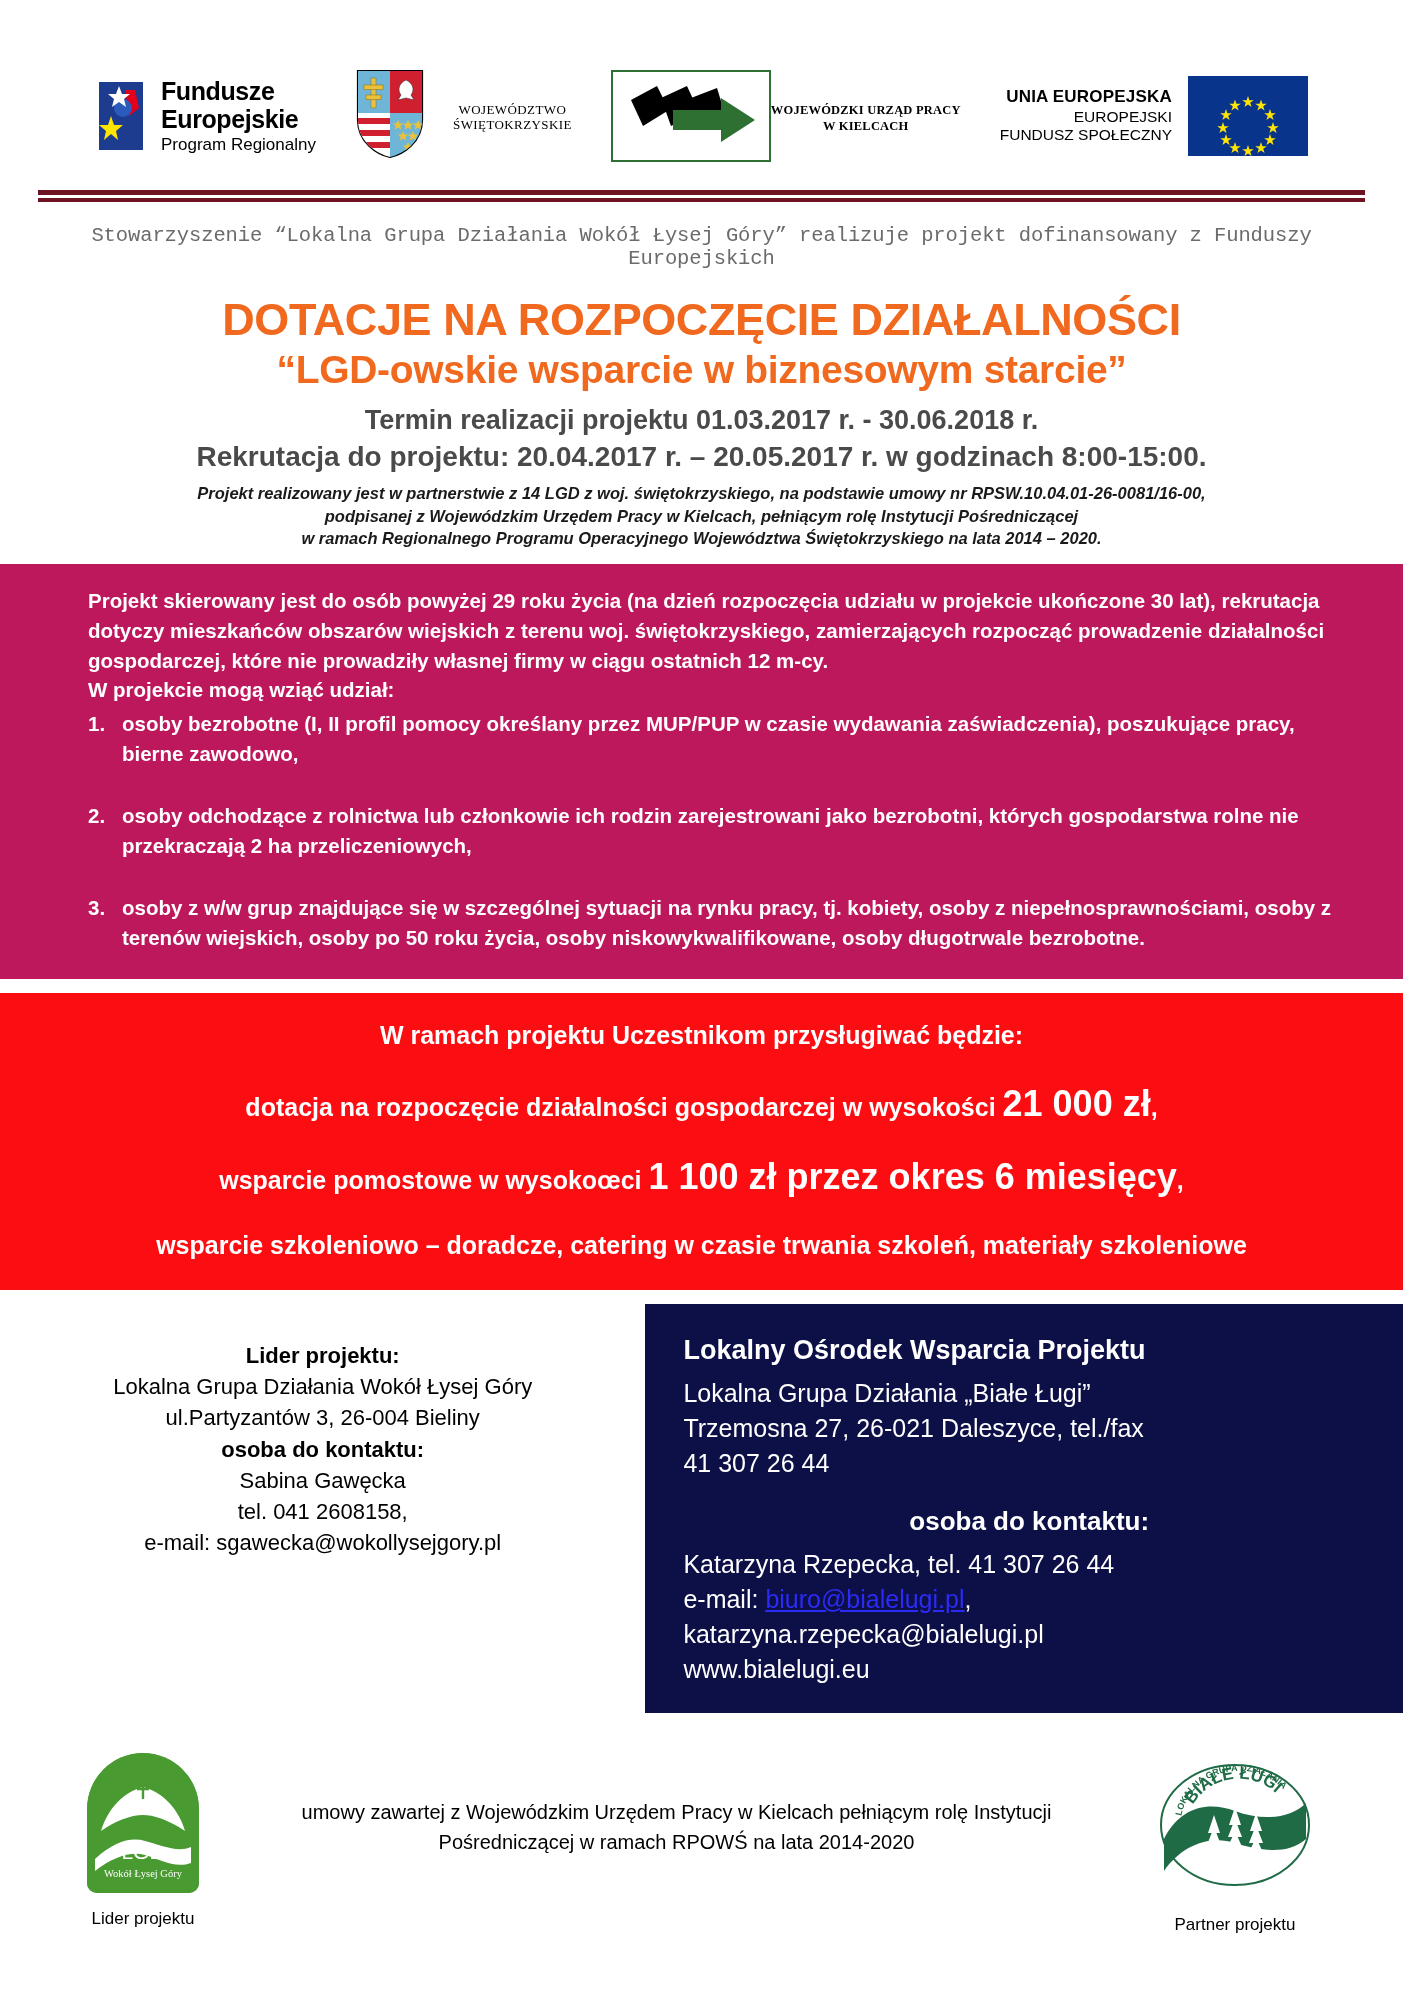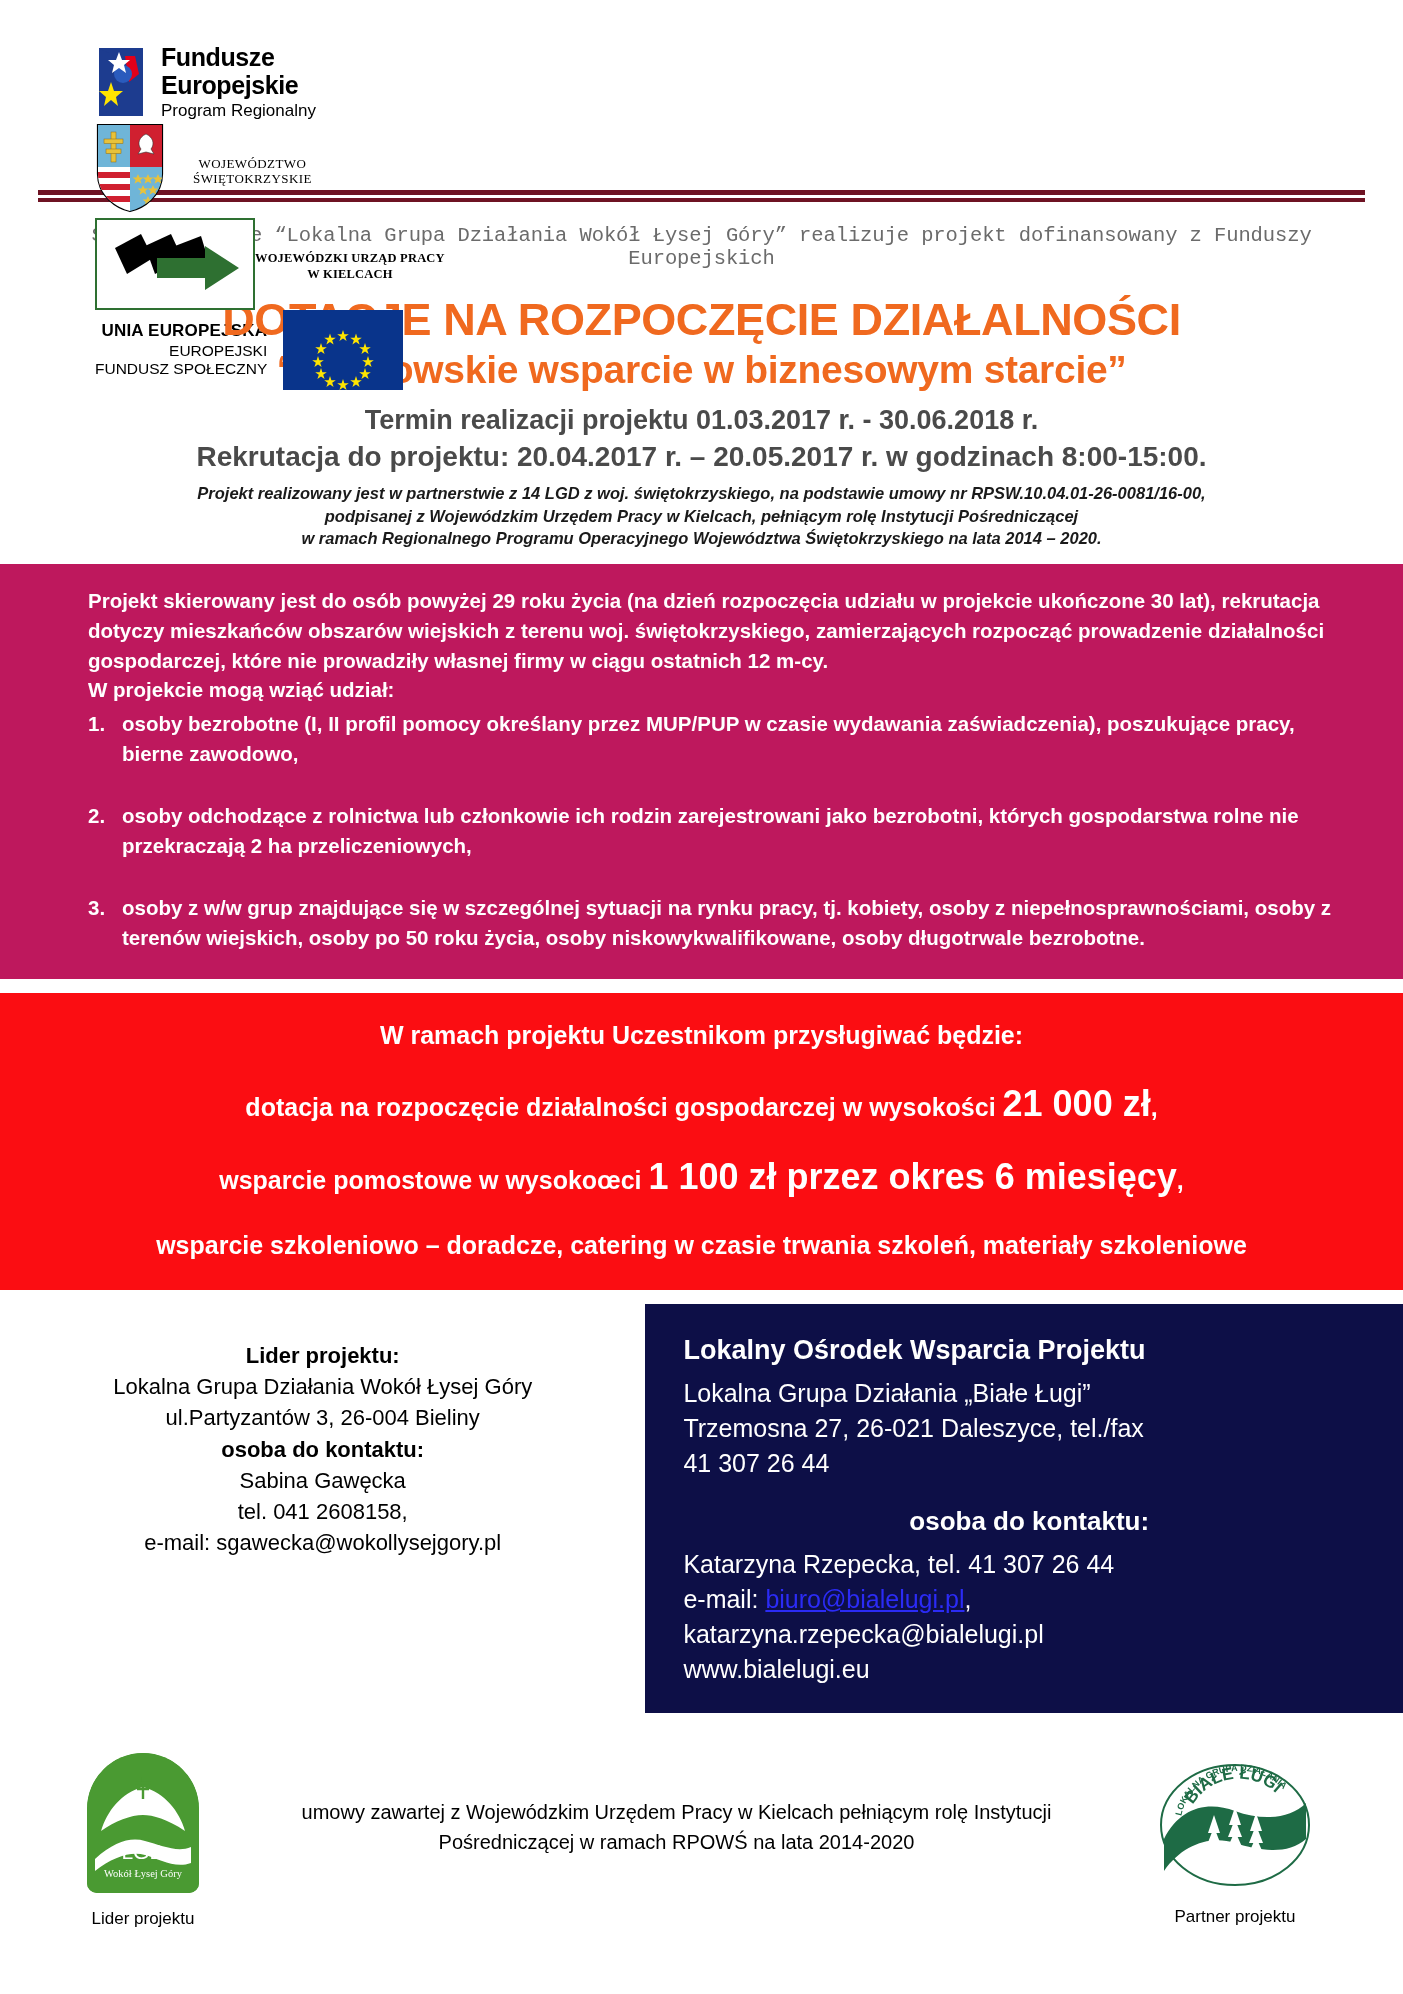--- a/index.html
+++ b/index.html
@@ -9,22 +9,22 @@
     height: 1994px;
     background: #ffffff;
     font-family: "Liberation Sans", sans-serif;
     color: #000000;
     overflow: hidden;
   }
   .poster { position: relative; width: 1403px; height: 1994px; }
 
   
   .logo-bar {
-    display: flex; align-items: flex-start; justify-content: space-between;
-    padding: 42px 95px 0 95px; height: 190px; flex-direction: column;
+    display: flex; align-items: center; justify-content: space-between;
+    padding: 42px 95px 0 95px; height: 190px;
   }
   .logo-cell { display: flex; align-items: center; }
 
   
   .fe-logo { display: flex; align-items: center; gap: 14px; }
   .fe-mark { position: relative; width: 52px; height: 80px; }
   .fe-text { line-height: 1.12; }
   .fe-l1, .fe-l2 { font-size: 25px; font-weight: bold; letter-spacing: -0.4px; }
   .fe-l3 { font-size: 17px; font-weight: normal; margin-top: 2px; }
 
@@ -124,21 +124,21 @@
   .foot-left { width: 190px; text-align: center; }
   .lgd-logo {
     width: 112px; height: 140px; background: #4a9a32;
     border-radius: 56px 56px 10px 10px; margin: 0 auto;
     position: relative; overflow: hidden;
   }
   .lgd-cap { font-size: 17px; margin-top: 16px; }
   .foot-mid { flex: 1; text-align: center; font-size: 20px; line-height: 1.5; padding-top: 44px; }
   .foot-right { width: 240px; text-align: center; }
   .bl-logo { width: 190px; height: 148px; margin: 0 auto; position: relative; }
-  .bl-cap { font-size: 17px; margin-top: 6px; }
+  .bl-cap { font-size: 17px; margin-top: 14px; }
 </style>
 </head>
 <body>
 
 <div class="poster">
 
   <div class="logo-bar">
 
     <div class="logo-cell fe-logo">
       <div class="fe-mark">

